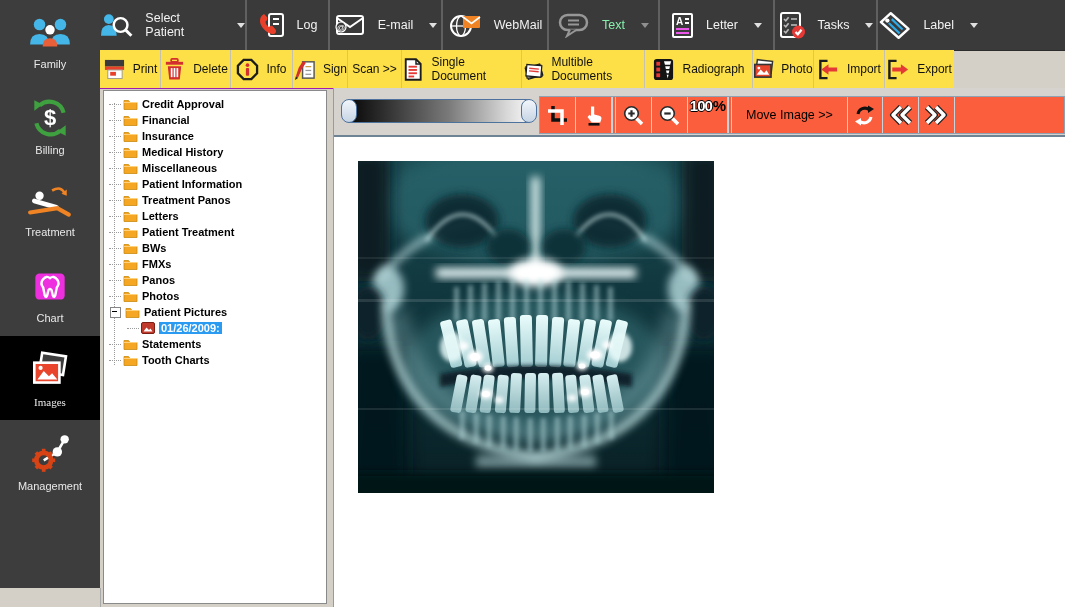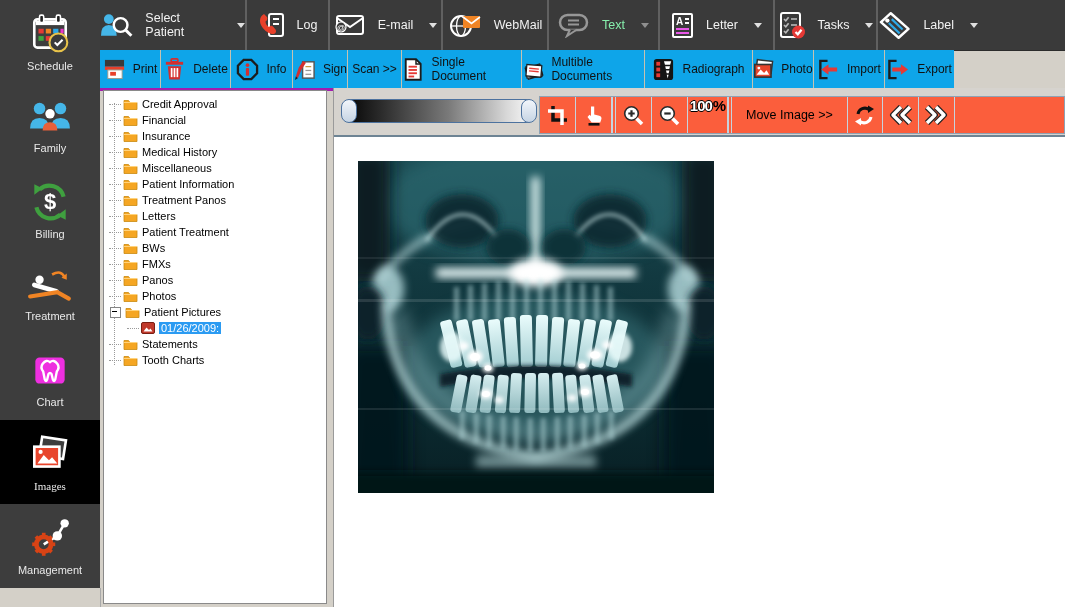--- a/index.html
+++ b/index.html
@@ -12,25 +12,25 @@
   .sb-label{font-size:11px;color:#e9e9e9;}
   #sidebar-filler{position:absolute;left:0;top:588px;width:100px;height:19px;background:#d4d0c8;border-right:1px solid #a9a9a9;}
   
   #navbar{position:absolute;left:100px;top:0;width:965px;height:50px;background:#3a3a3a;display:flex;border-bottom:1px solid #2c2c2c;}
   .navbtn{display:flex;align-items:center;justify-content:center;gap:12px;border-right:2px solid #606060;cursor:pointer;box-sizing:border-box;}
   .navbtn span.lbl{font-size:12.5px;color:#f2f2f2;}
   .navbtn.disabled span.lbl{color:#86efac;}
   .dd{width:0;height:0;border-left:4px solid transparent;border-right:4px solid transparent;border-top:5px solid #e0e0e0;margin-left:4px;}
   .navbtn.disabled .dd{border-top-color:#8f8f8f;}
   
-  #actionbar{position:absolute;left:100px;top:50px;width:854px;height:38px;background:#0ea5e9;display:flex;border-bottom:3px solid #a21caf;}
+  #actionbar{position:absolute;left:100px;top:50px;width:854px;height:38px;background:#fde047;display:flex;border-bottom:1px solid #a21caf;}
   .actbtn{display:flex;align-items:center;justify-content:center;gap:7px;border-right:1px solid #c6c2b0;cursor:pointer;box-sizing:border-box;}
   .actbtn span.lbl{font-size:12px;color:#111;}
   
-  #treepanel{position:absolute;left:103px;top:90px;width:224px;height:514px;background:#fff;border:1px solid #8a8a8a;box-sizing:border-box;overflow:hidden;}
+  #treepanel{position:absolute;left:103px;top:90px;width:224px;height:514px;background:#fff;border:1px solid #8a8a8a;box-sizing:border-box;overflow:hidden;font-weight:bold;}
   #treeinner{position:relative;padding-top:5px;}
   #guide{position:absolute;left:10px;top:12px;height:262px;border-left:1px dotted #9a9a9a;}
   .trow{height:16px;display:flex;align-items:center;font-size:11px;color:#000;position:relative;padding-left:5px;cursor:pointer;}
   .stub{width:12px;border-top:1px dotted #9a9a9a;margin-right:2px;}
   .stub.child{margin-left:18px;}
   .expbox{width:9px;height:9px;border:1px solid #848484;background:#fff;position:relative;margin-right:4px;margin-left:1px;flex:none;}
   .expbox:after{content:"";position:absolute;left:1px;top:3.5px;width:5px;height:1px;background:#000;}
   .ticon{flex:none;margin-right:4px;}
   .tlabel{white-space:nowrap;}
   .tlabel.sel{background:#2b9bf2;color:#fff;padding:0 2px;text-align:center;}
@@ -48,37 +48,20 @@
   #zoomlvl .v{color:#fff;text-shadow:-1px 0 #000,1px 0 #000,0 -1px #000,0 1px #000;}
   #zoomlvl .u{color:#000;margin-left:1px;}
   #moveimg{padding:0 14px;font-size:12.5px;color:#000;white-space:nowrap;cursor:pointer;flex:none;}
   #canvas{position:absolute;left:0;top:47px;right:0;bottom:0;background:#fff;border-top:2px solid #6e8494;}
   #xraybox{position:absolute;left:24px;top:24px;width:356px;height:332px;}
 </style>
 </head>
 <body>
 
 <div id="sidebar">
-  <div class="sb-item">
-    <svg width="44" height="44" viewBox="0 0 42 42">
-      <rect x="6" y="7" width="30" height="27" rx="3" fill="none" stroke="#fff" stroke-width="2.5"></rect>
-      <rect x="7.5" y="8.5" width="27" height="4" fill="#fff"></rect>
-      <rect x="11" y="3" width="4" height="7" rx="1.5" fill="#222" stroke="#fff" stroke-width="1.5"></rect>
-      <rect x="27" y="3" width="4" height="7" rx="1.5" fill="#222" stroke="#fff" stroke-width="1.5"></rect>
-      <rect x="10" y="16" width="5" height="4.5" fill="#e53935"></rect>
-        <rect x="17" y="16" width="5" height="4.5" fill="#f08424"></rect>
-      <rect x="24" y="16" width="5" height="4.5" fill="#2da9e8"></rect>
-        <rect x="31" y="16" width="3" height="4.5" fill="#e838c8"></rect>
-      <rect x="10" y="23" width="5" height="4.5" fill="#3fa63f"></rect>
-        <rect x="17" y="23" width="5" height="4.5" fill="#e53935"></rect>
-      <circle cx="29" cy="29" r="8.5" fill="#3a3a3a" stroke="#e8c34a" stroke-width="2"></circle>
-      <path d="M25.5 29 l2.5 2.5 l5 -5" stroke="#fff" stroke-width="2" fill="none"></path>
-    </svg>
-    <span class="sb-label">Schedule</span>
-  </div>
   <div class="sb-item">
     <svg width="44" height="40" viewBox="0 0 42 36">
       <circle cx="11" cy="9" r="5.5" fill="#45b6e8"></circle>
         <path d="M2 28 q0 -10 9 -10 q9 0 9 10 z" fill="#45b6e8"></path>
       <circle cx="31" cy="9" r="5.5" fill="#45b6e8"></circle>
         <path d="M22 28 q0 -10 9 -10 q9 0 9 10 z" fill="#45b6e8"></path>
       <circle cx="21" cy="14" r="4.5" fill="#fff"></circle>
         <path d="M14 30 q0 -8 7 -8 q7 0 7 8 z" fill="#e8603a"></path>
     </svg>
     <span class="sb-label">Family</span>

